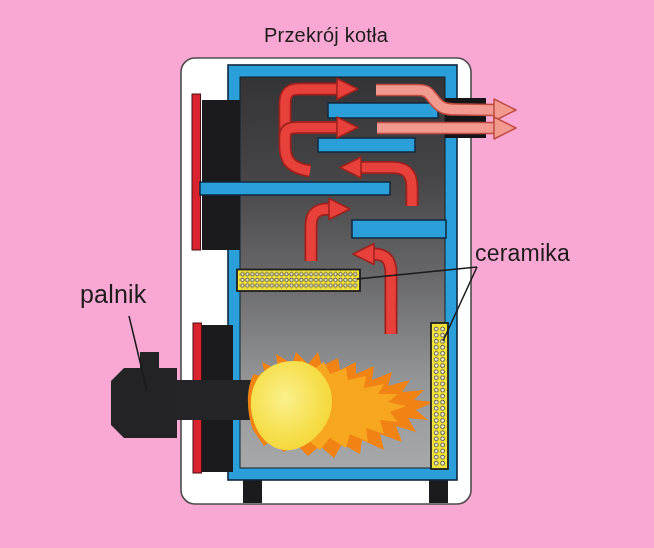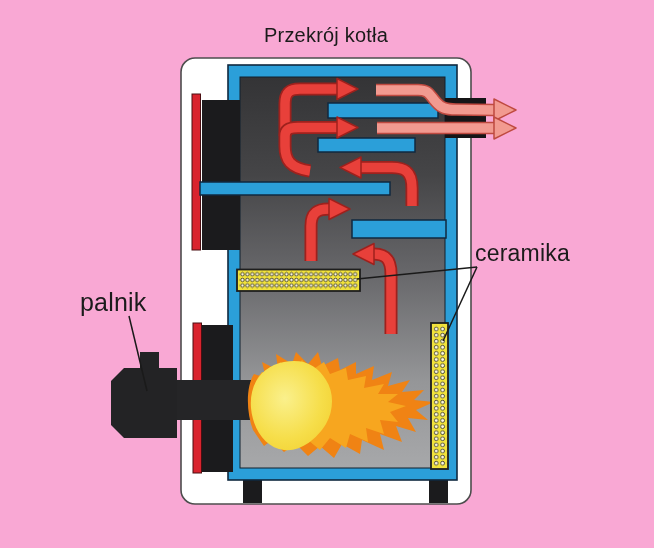--- a/index.html
+++ b/index.html
@@ -3,21 +3,21 @@
 <meta charset="utf-8">
 <style>
   html,body{margin:0;padding:0;background:#ffffff;}
   #stage{
     position:relative;width:654px;height:548px;background:#f9a8d4;overflow:hidden;
     font-family:"Liberation Sans","DejaVu Sans",sans-serif;
   }
   #stage svg{position:absolute;left:0;top:0;}
   .lbl{position:absolute;color:#1b1b1b;white-space:nowrap;letter-spacing:.2px;text-align:right;}
   #title-label{left:181px;top:24px;width:290px;text-align:center;font-size:20px;}
-  #palnik-label{left:80px;top:288px;font-size:25px;}
+  #palnik-label{left:80px;top:280px;font-size:25px;}
   #ceramika-label{left:475px;top:240px;font-size:23px;}
 </style>
 </head>
 <body>
 
 <div id="stage">
 
   <svg width="654" height="548" viewBox="0 0 654 548">
     <defs>
       <linearGradient id="gradInterior" x1="0" y1="0" x2="0" y2="1">

